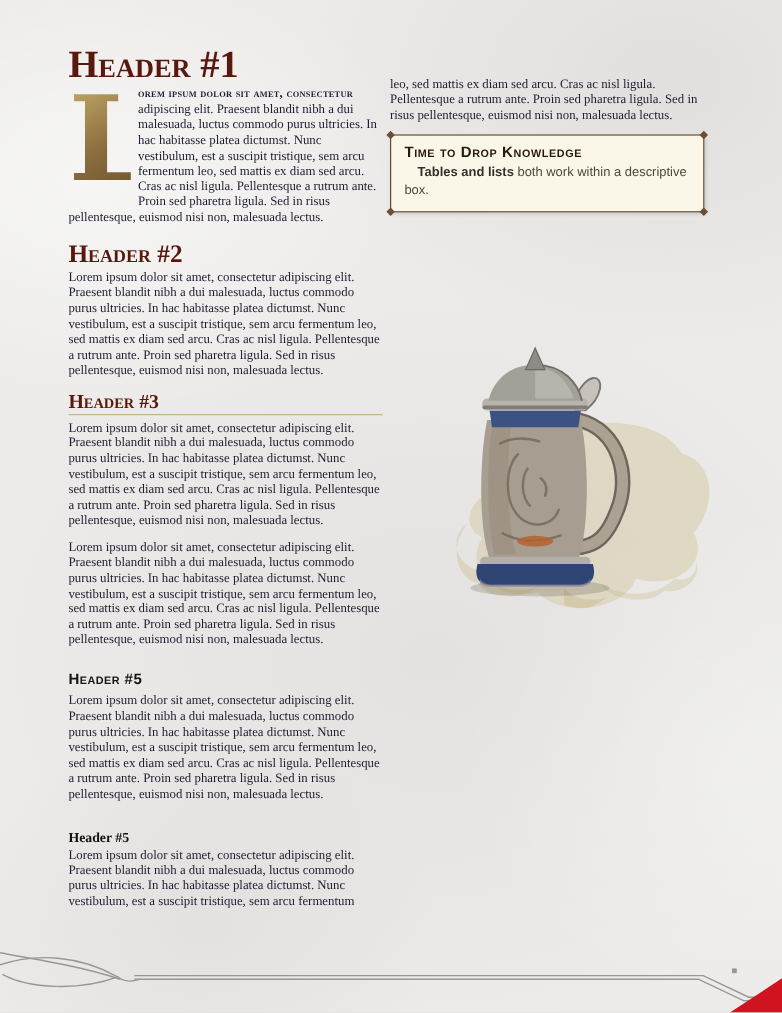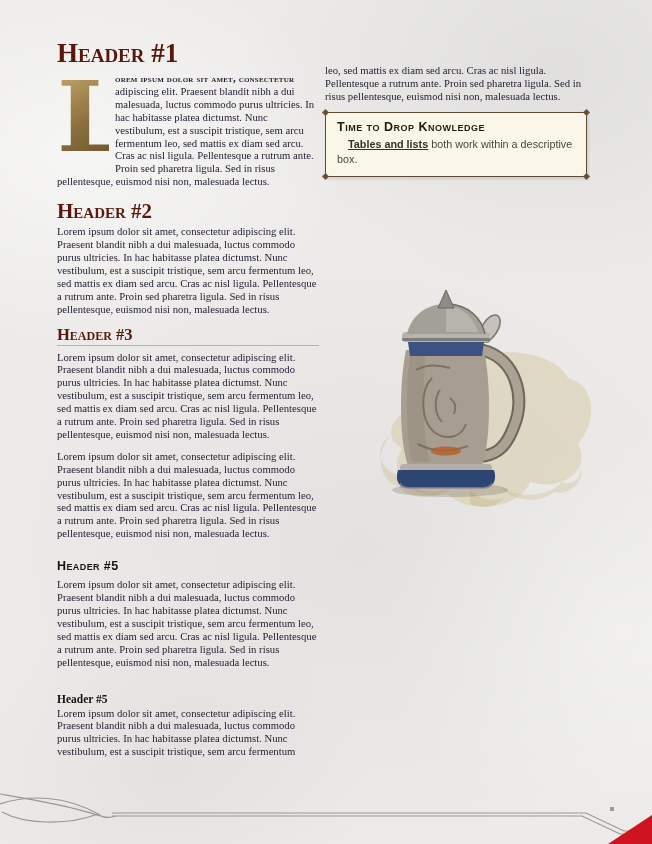--- a/index.html
+++ b/index.html
@@ -24,21 +24,21 @@
 
   p.body-text{
     margin:0 0 9px 0;
     font-size:10.7px;line-height:12.9px;color:#201c31;
     text-align:left;
   }
   .hb-h1,.hb-h2,.hb-h3,.hb-h4{
     font-family:"Liberation Serif", serif;
     font-variant:small-caps;font-weight:bold;color:#58180D;margin:0;
   }
-  .hb-h1{font-size:27px;line-height:30px;margin-bottom:4px;}
+  .hb-h1{font-size:32px;line-height:30px;margin-bottom:4px;}
   .hb-h2{font-size:21px;line-height:24px;margin-top:11px;margin-bottom:2px;}
   .hb-h3{font-size:16.5px;line-height:19px;margin-bottom:5px;
          border-bottom:1.5px solid #c4b28b;padding-bottom:1px;}
   .hb-h4{font-size:13px;line-height:16px;margin-top:12px;margin-bottom:2px;}
   .hb-h5{
     font-family:"Liberation Sans", sans-serif;font-variant:small-caps;
     font-weight:bold;letter-spacing:0.4px;color:#141414;
     font-size:12.5px;line-height:15px;margin:19px 0 4px 0;
   }
   .hb-h6{
@@ -86,21 +86,21 @@
   .desc-title{
     font-family:"Liberation Sans", sans-serif;font-variant:small-caps;
     font-weight:bold;font-size:12.5px;letter-spacing:0.5px;color:#241a0e;
     margin:0 0 3px 0;
   }
   .desc-p{
     font-family:"Liberation Sans", sans-serif;font-size:10.8px;
     line-height:15px;color:#4c473c;margin:0;
   }
   .desc-p.indented{text-indent:11px;}
-  .desc-p b{color:#35302a;text-decoration:underline;}
+  .desc-p b{color:#35302a;}
   .dot{position:absolute;width:5px;height:5px;background:#6b4f33;transform:rotate(45deg);}
   .dot-tl{top:-3px;left:-3px;} .dot-tr{top:-3px;right:-3px;}
   .dot-bl{bottom:-3px;left:-3px;} .dot-br{bottom:-3px;right:-3px;}
 
   .stein-wrap{position:absolute;left:350px;top:286px;width:262px;height:248px;}
   .footer-wrap{position:absolute;left:0;bottom:0;width:652px;height:52px;}
 </style>
 </head>
 <body>
 

